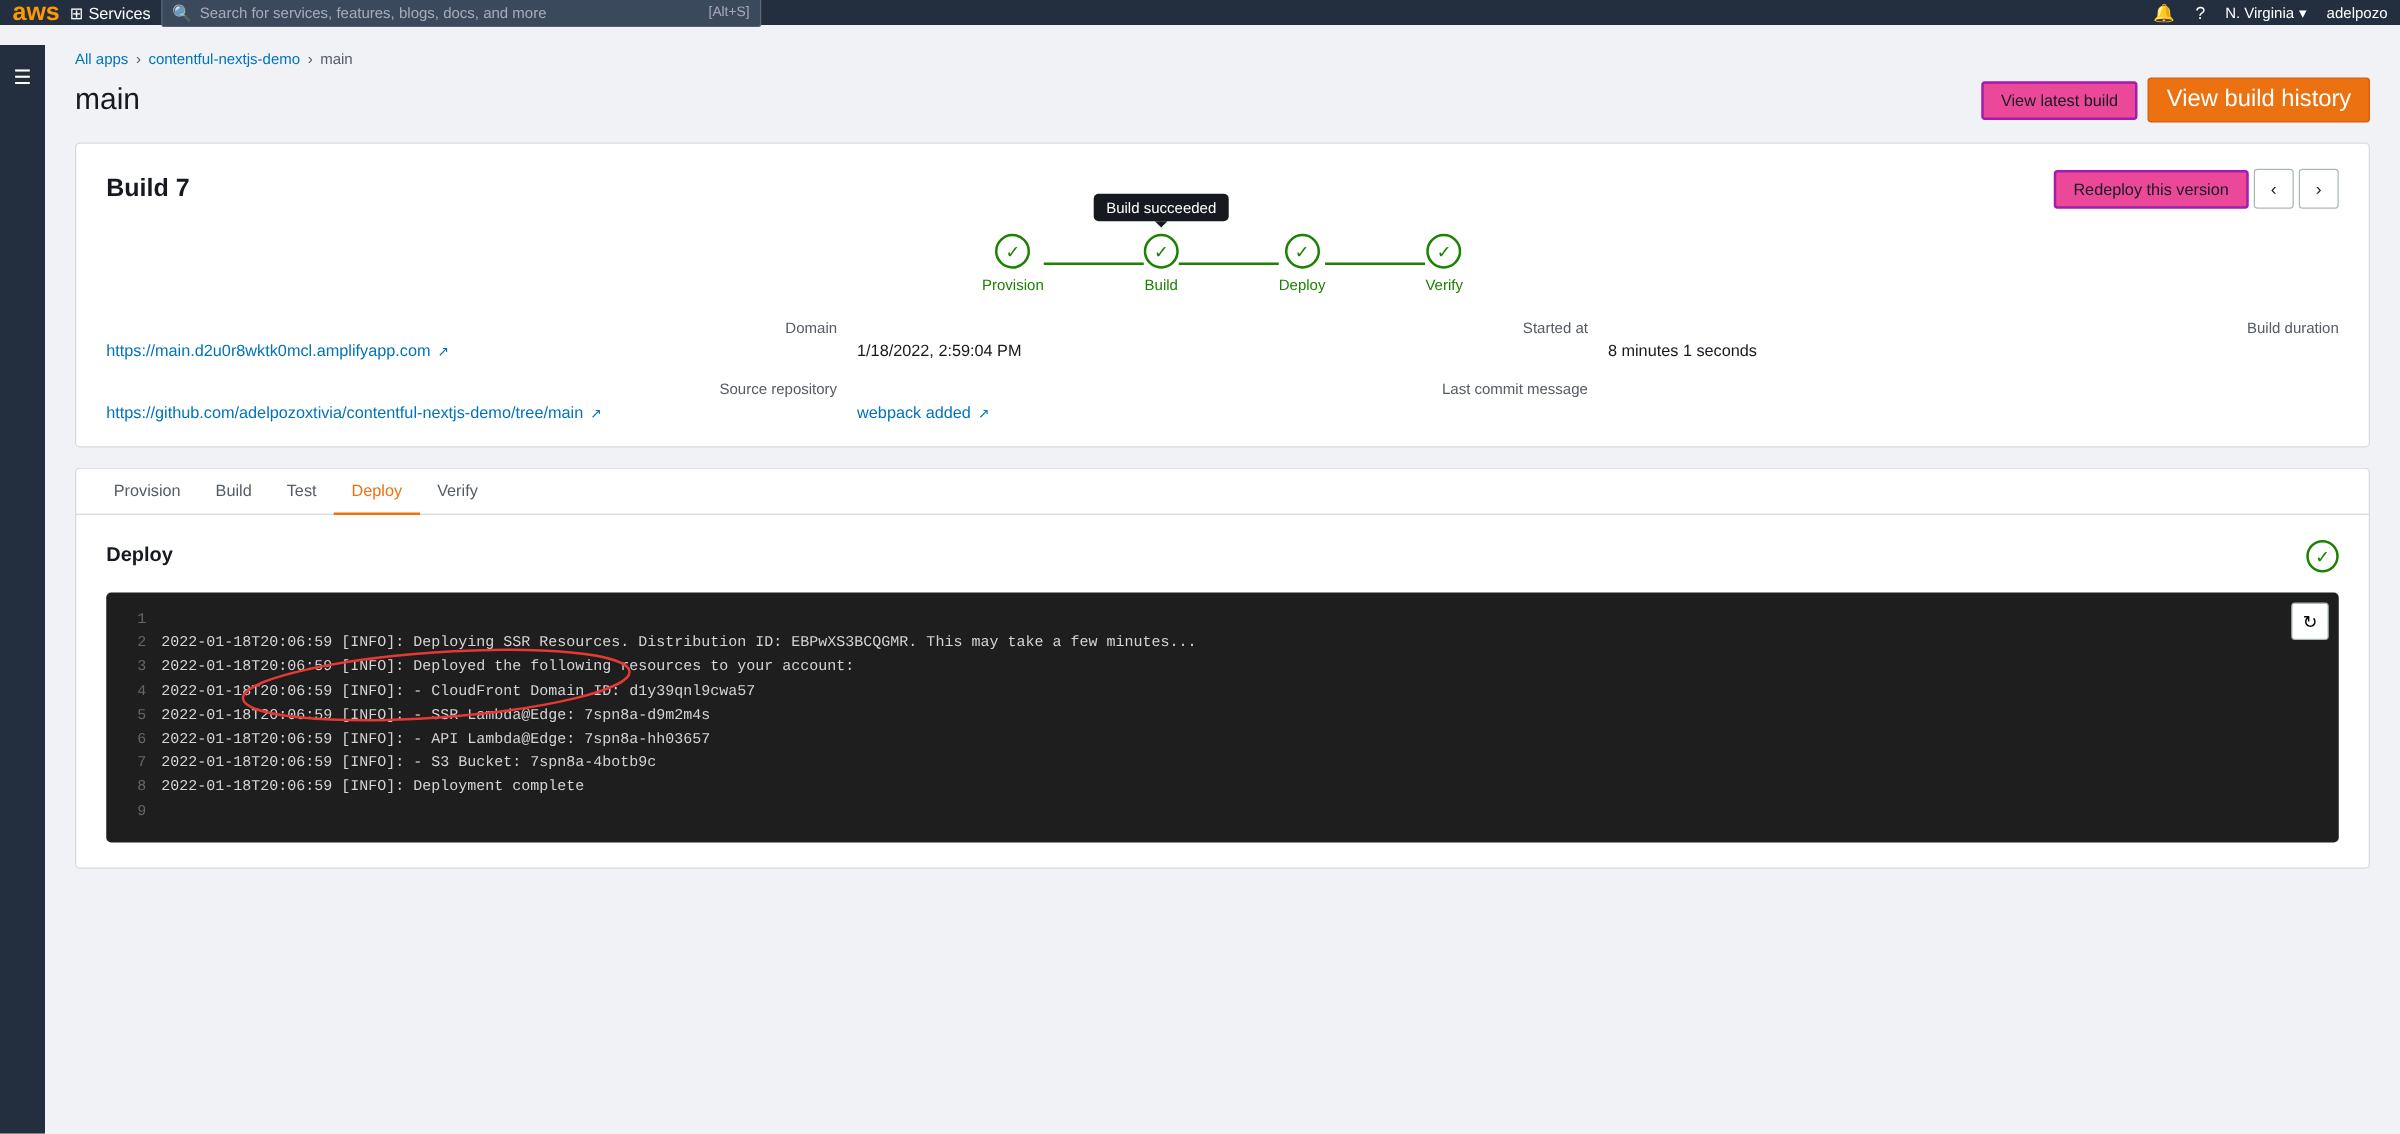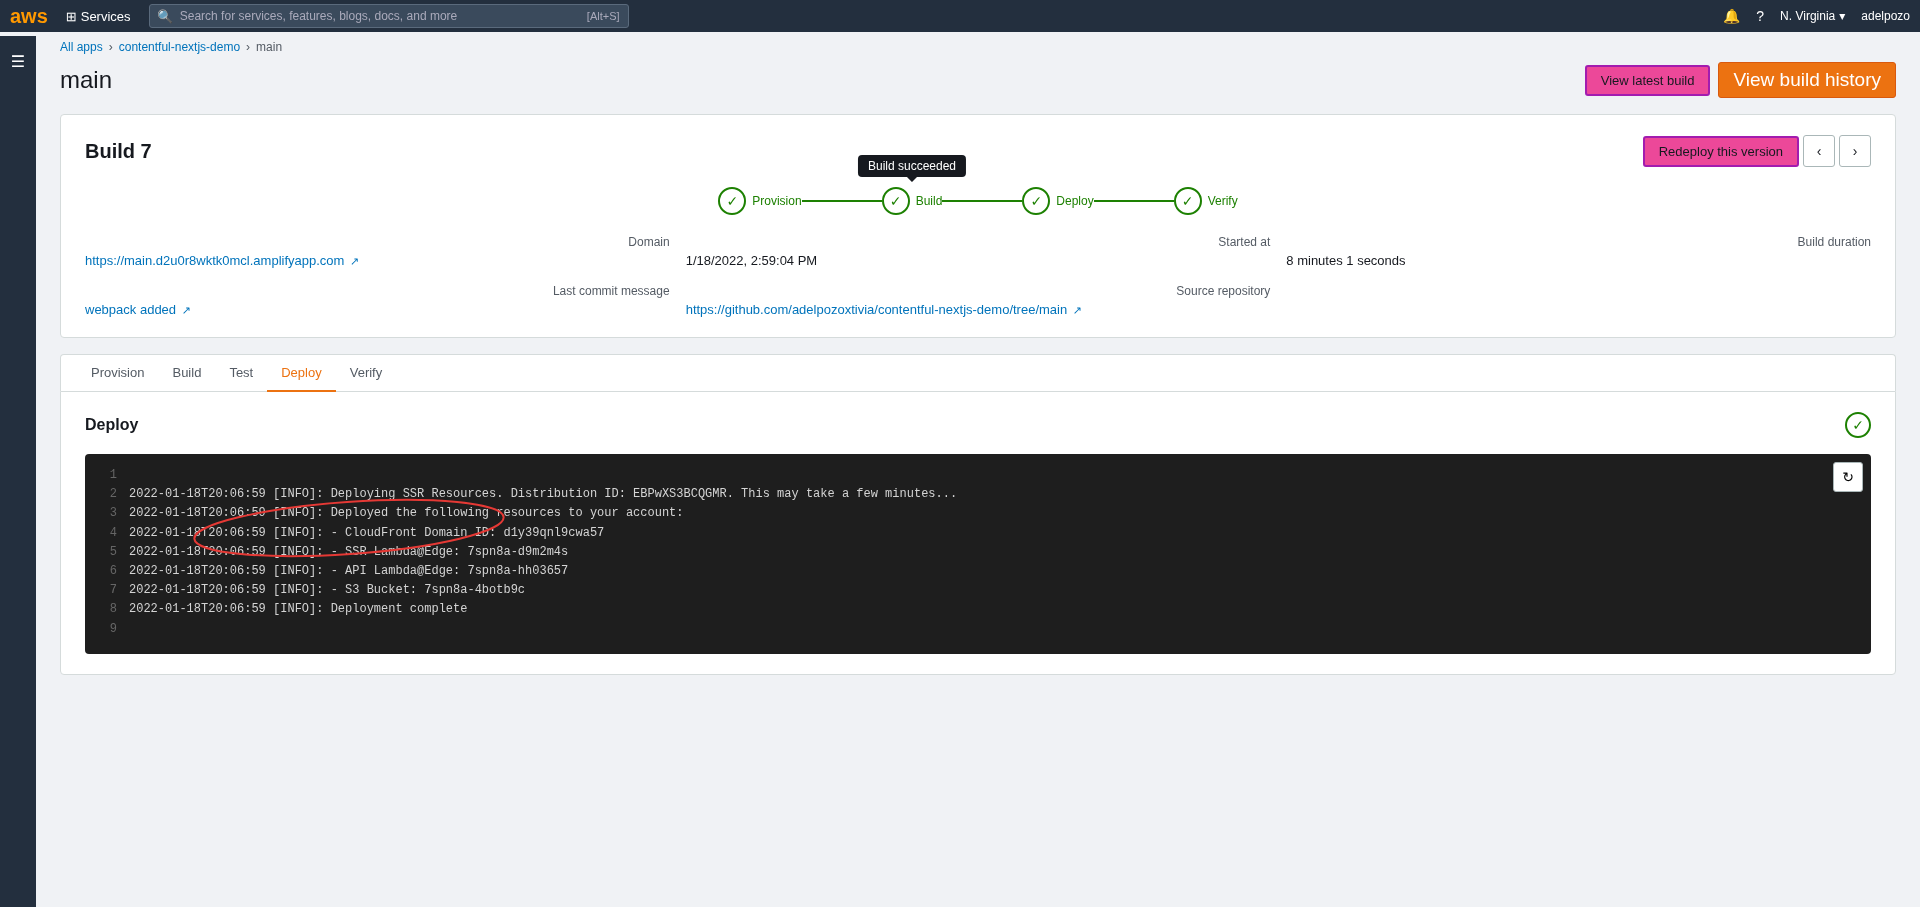--- a/index.html
+++ b/index.html
@@ -1,25 +1,24 @@
 <!DOCTYPE html>
 <html><head>
   <meta charset="utf-8">
   <style>
     * { box-sizing: border-box; margin: 0; padding: 0; }
     body { font-family: -apple-system, BlinkMacSystemFont, "Amazon Ember", Arial, sans-serif; font-size: 13px; background: #f0f2f5; color: #16191f; }
 
     
     .top-nav {
       background: #232f3e;
-      height: 32px;
+      height: 20px;
       display: flex;
       align-items: center;
       padding: 0 10px;
-      gap: 10px;
       position: fixed;
       top: 0; left: 0; right: 0;
       z-index: 100;
     }
     .aws-logo {
       display: flex;
       align-items: center;
       gap: 2px;
     }
     .aws-logo-orange { color: #ff9900; font-size: 20px; font-weight: bold; }
@@ -187,21 +186,21 @@
     .pipeline {
       display: flex;
       align-items: center;
       justify-content: center;
       gap: 0;
       margin: 16px 0 8px;
       position: relative;
     }
     .pipeline-step {
       display: flex;
-      flex-direction: row;
+      flex-direction: column;
       align-items: center;
       gap: 6px;
       position: relative;
     }
     .pipeline-line {
       width: 80px;
       height: 2px;
       background: #1d8102;
     }
     .step-circle {
@@ -472,30 +471,30 @@
         </div>
         <div class="meta-item">
           <div class="meta-label">Started at</div>
           <div class="meta-value">1/18/2022, 2:59:04 PM</div>
         </div>
         <div class="meta-item">
           <div class="meta-label">Build duration</div>
           <div class="meta-value">8 minutes 1 seconds</div>
         </div>
         <div class="meta-item">
+          <div class="meta-label">Source repository</div>
+          <a href="#" class="meta-link">
+            <span>https://github.com/adelpozoxtivia/contentful-nextjs-demo/tree/main</span>
+            <span class="ext-icon">↗</span>
+          </a>
+        </div>
+        <div class="meta-item">
           <div class="meta-label">Last commit message</div>
           <a href="#" class="meta-link">
             <span>webpack added</span>
-            <span class="ext-icon">↗</span>
-          </a>
-        </div>
-        <div class="meta-item">
-          <div class="meta-label">Source repository</div>
-          <a href="#" class="meta-link">
-            <span>https://github.com/adelpozoxtivia/contentful-nextjs-demo/tree/main</span>
             <span class="ext-icon">↗</span>
           </a>
         </div>
       </div>
     </div>
 
     <div class="tabs-bar">
       <div class="tab-item">Provision</div>
       <div class="tab-item">Build</div>
       <div class="tab-item">Test</div>

